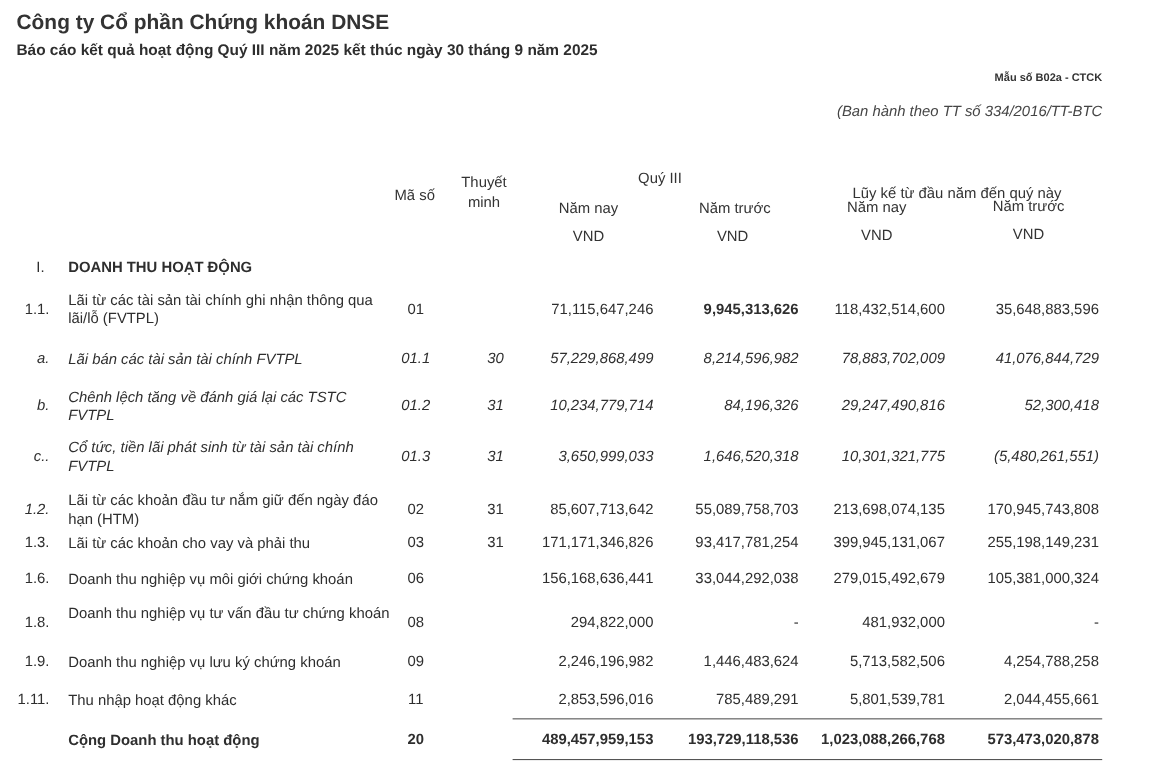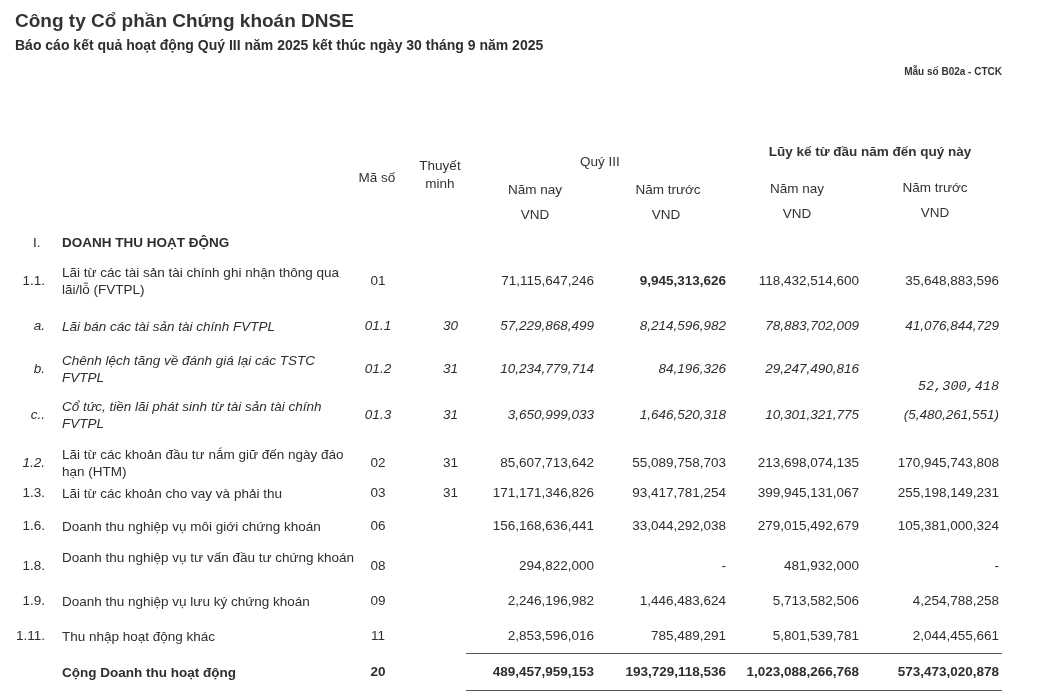--- a/index.html
+++ b/index.html
@@ -30,27 +30,28 @@
 
   .rule { position: absolute; left: 466px; width: 536px; height: 0; border-top: 1.5px solid #555; }
 </style>
 </head>
 <body>
 
 <div class="abs company">Công ty Cổ phần Chứng khoán DNSE</div>
 <div class="abs report-title">Báo cáo kết quả hoạt động Quý III năm 2025 kết thúc ngày 30 tháng 9 năm 2025</div>
 <div class="abs form-code">Mẫu số B02a - CTCK</div>
 <div class="abs issued">
+  <div>(Ban hành theo TT số 334/2016/TT-BTC</div>
 </div>
 
 <div class="abs hdr" style="left:352px; top:170px; width:50px;">Mã số</div>
 <div class="abs hdr" style="left:410px; top:158px; width:60px;">Thuyết</div>
 <div class="abs hdr" style="left:410px; top:176px; width:60px;">minh</div>
 <div class="abs hdr" style="left:520px; top:154px; width:160px;">Quý III</div>
-<div class="abs hdr" style="left:735px; top:144px; width:270px;font-weight:bold;">Lũy kế từ đầu năm đến quý này</div>
+<div class="abs hdr" style="left:735px; top:168px; width:270px;">Lũy kế từ đầu năm đến quý này</div>
 
 <div class="abs hdr" style="left:490px; top:182px; width:90px;">Năm nay</div>
 <div class="abs hdr" style="left:618px; top:182px; width:100px;">Năm trước</div>
 <div class="abs hdr" style="left:752px; top:181px; width:90px;">Năm nay</div>
 <div class="abs hdr" style="left:885px; top:180px; width:100px;">Năm trước</div>
 
 <div class="abs hdr" style="left:505px; top:207px; width:60px;">VND</div>
 <div class="abs hdr" style="left:636px; top:207px; width:60px;">VND</div>
 <div class="abs hdr" style="left:767px; top:206px; width:60px;">VND</div>
 <div class="abs hdr" style="left:905px; top:205px; width:60px;">VND</div>
@@ -82,21 +83,21 @@
       <span class="v v3">41,076,844,729</span>
     </div>
     <div class="row italic" style="top: 352px;">
       <span class="idx" style="top: 9px;">b.</span>
       <span class="label">Chênh lệch tăng về đánh giá lại các TSTC FVTPL</span>
       <span class="code" style="top: 9px;">01.2</span>
       <span class="note" style="top: 9px;">31</span>
       <span class="v v0" style="top: 9px;">10,234,779,714</span>
       <span class="v v1" style="top: 9px;">84,196,326</span>
       <span class="v v2" style="top: 9px;">29,247,490,816</span>
-      <span class="v v3" style="top: 27px; font-family: Liberation Mono, monospace;">52,300,418</span>
+      <span class="v v3" style="top: 9px;">52,300,418</span>
     </div>
     <div class="row italic" style="top: 398px;">
       <span class="idx" style="top: 9px;">c..</span>
       <span class="label">Cổ tức, tiền lãi phát sinh từ tài sản tài chính FVTPL</span>
       <span class="code" style="top: 9px;">01.3</span>
       <span class="note" style="top: 9px;">31</span>
       <span class="v v0" style="top: 9px;">3,650,999,033</span>
       <span class="v v1" style="top: 9px;">1,646,520,318</span>
       <span class="v v2" style="top: 9px;">10,301,321,775</span>
       <span class="v v3" style="top: 9px;">(5,480,261,551)</span>

